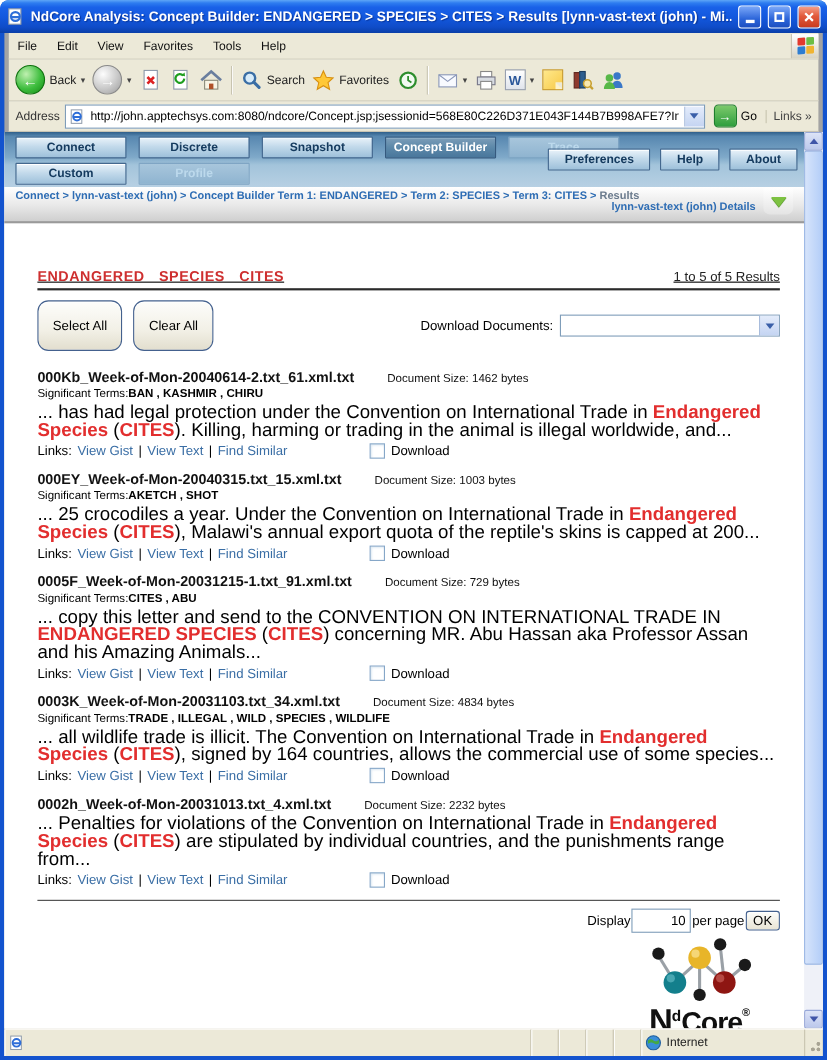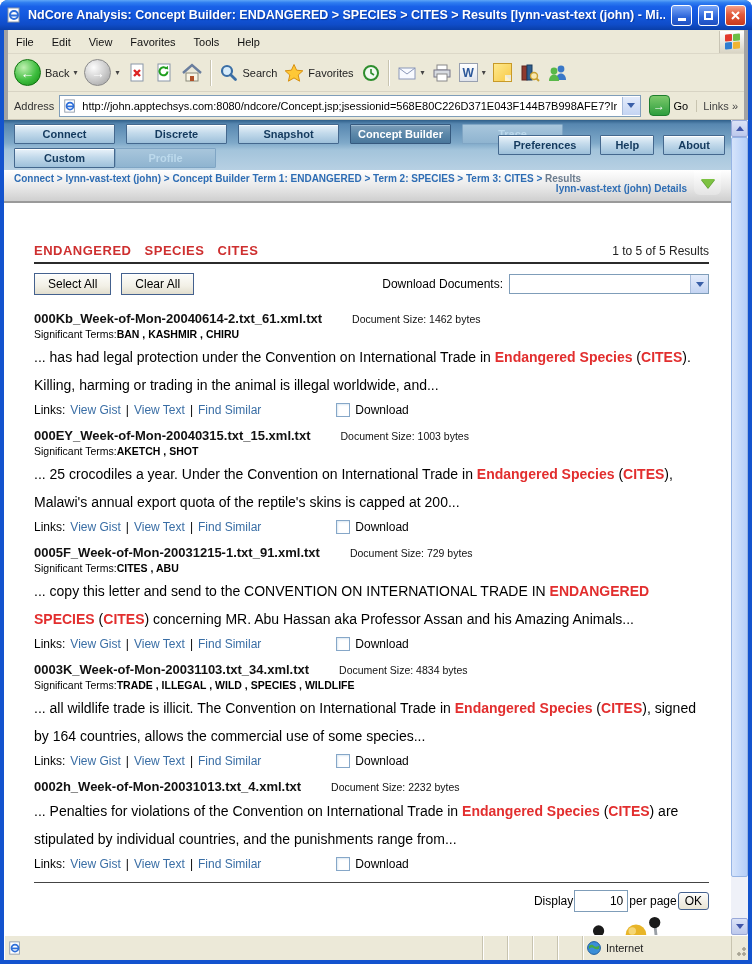--- a/index.html
+++ b/index.html
@@ -41,54 +41,54 @@
   .go-btn{display:flex;align-items:center;gap:4px;padding:0 3px;}
   .go-icon{width:19px;height:19px;border-radius:4px;background:linear-gradient(#7CC96B,#2E9E3E);border:1px solid #1E7E2E;color:#fff;font-weight:bold;display:grid;place-items:center;font-size:12px;}
   .links-area{display:flex;align-items:center;gap:3px;color:#444;padding-left:6px;border-left:1px solid #C8C4B0;}
   
   .chrome-body{flex:1;display:flex;flex-direction:column;border-left:4px solid #1353CE;border-right:4px solid #1353CE;border-bottom:4px solid #1353CE;background:#a3a3a3;min-height:0;}
   .client{flex:1;display:flex;min-height:0;background:#fff;}
   .page{flex:1;display:flex;flex-direction:column;min-width:0;}
   
   .tabnav{height:50px;flex:0 0 50px;position:relative;background:linear-gradient(#2F5F8A 0,#5787B0 8%,#7FA9C9 46%,#A3C4DB 60%,#B7D0E3 100%);}
   .tabrow1{display:flex;gap:11px;padding:4px 0 0 10px;}
-  .tabrow2{display:flex;padding:4px 0 0 10px;}
+  .tabrow2{display:flex;gap:11px;padding:4px 0 0 10px;}
   .tab{width:101px;height:20px;line-height:19px;text-align:center;font-size:11px;font-weight:bold;color:#143A5E;
     background:linear-gradient(#EAF3FA,#C3DAEB 45%,#9DC0DA);border:1px solid #44688E;box-shadow:inset 0 1px 0 #fff;box-sizing:border-box;border-radius:1px;cursor:pointer;}
   .tab.active{background:linear-gradient(#7D9EB9,#5C88A9 50%,#49779C);color:#FFF;border-color:#35597E;box-shadow:inset 0 1px 0 #9FBCD2;}
   .tab.disabled{background:linear-gradient(#A8C6DC,#8FB4D0);color:#BCD9EC;border-color:#7FA5C4;box-shadow:none;cursor:default;}
   .nav-right{position:absolute;top:15px;right:6px;display:flex;gap:9px;}
   .nav-right .tab{width:auto;padding:0 14px;}
   
   .breadcrumb{height:33px;flex:0 0 33px;position:relative;background:linear-gradient(#FFFFFF,#E8E8E8 55%,#CFCFCF);border-bottom:2px solid #9A9A9A;padding:2px 10px 0;box-sizing:border-box;font-size:10px;font-weight:bold;}
   .bc-trail{width:600px;line-height:13px;color:#2E6DB4;}
   .bc-seg{color:#2E6DB4;cursor:pointer;}
   .bc-sep{color:#2E6DB4;}
   .bc-current{color:#6B7B8D;}
   .bc-details{position:absolute;right:44px;top:13px;color:#2E6DB4;}
   .bc-chev-tab{position:absolute;right:10px;top:1px;width:27px;height:24px;background:linear-gradient(#FFFFFF,#E4E4E4);border-radius:0 0 6px 6px;display:grid;place-items:center;cursor:pointer;}
   .green-tri{width:0;height:0;border:7px solid transparent;border-top:9px solid #7DC242;margin-top:7px;filter:drop-shadow(0 1px 0 #5A9A2E);}
   
   .content{flex:1;background:#fff;padding:40px 22px 0 30px;overflow:hidden;font-size:12px;color:#000;}
-  .results-header{display:flex;align-items:center;border-bottom:2px solid #2B2B2B;padding-bottom:4px;}
+  .results-header{display:flex;align-items:center;border-bottom:2px solid #2B2B2B;padding-bottom:4px;text-decoration:underline;}
   .red-title{color:#CE2F2F;font-weight:bold;font-size:13px;letter-spacing:.5px;word-spacing:9px;flex:1;}
   .docs-found{flex:1;color:#222;font-size:12px;}
   .range{color:#222;font-size:12px;}
   .controls-row{display:flex;align-items:center;margin:9px 0 16px;}
-  .xp-btn{font-family:"Liberation Sans",sans-serif;font-size:12px;color:#000;background:linear-gradient(#FDFDFB,#F2F0E6 60%,#E2DECE);border:1px solid #44618E;border-radius:0;padding:3px 13px;margin-right:10px;box-shadow:inset 0 1px 0 #fff;cursor:pointer;}
+  .xp-btn{font-family:"Liberation Sans",sans-serif;font-size:12px;color:#000;background:linear-gradient(#FDFDFB,#F2F0E6 60%,#E2DECE);border:1px solid #44618E;border-radius:10px;padding:15px 13px;margin-right:10px;box-shadow:inset 0 1px 0 #fff;cursor:pointer;}
   .dl-label{margin-left:auto;margin-right:6px;font-size:12px;}
   .dl-select{width:200px;height:20px;background:#fff;border:1px solid #7F9DB9;display:flex;justify-content:flex-end;box-sizing:border-box;cursor:pointer;}
   
   .result{margin-bottom:11px;}
   .r-title-row{display:flex;align-items:baseline;}
   .r-title{font-weight:bold;font-size:13px;color:#111;text-align:right;}
   .r-size{font-size:10.5px;color:#111;margin-left:30px;white-space:nowrap;}
   .r-terms{font-size:10.5px;margin-top:2px;}
   .r-terms b{font-weight:bold;}
-  .r-snippet{font-size:14px;line-height:28px;margin:3px 0 4px;max-width:678px;}
+  .r-snippet{font-size:17px;line-height:16px;margin:3px 0 4px;max-width:678px;}
   .hl{color:#E22E2E;font-weight:bold;}
   .r-links{display:flex;align-items:center;font-size:12px;margin-top:3px;}
   .link{color:#3A6EA5;margin:0 5px;cursor:pointer;}
   .link:first-of-type{margin-left:7px;}
   .r-links input[type=checkbox]{appearance:none;-webkit-appearance:none;width:14px;height:14px;border:1px solid #86A7C8;background:#fff;margin:0 5px 0 70px;box-shadow:inset 1px 1px 2px #DCE8F2;cursor:pointer;}
   .bottom-rule{border:none;border-top:1px solid #444;margin:6px 0 0;}
   .pagination{display:flex;align-items:center;justify-content:flex-end;gap:1px;margin:7px 0 4px;font-size:12px;}
   .pp-input{width:46px;height:18px;border:1px solid #7F9DB9;font-size:12px;text-align:right;padding-right:4px;font-family:"Liberation Sans",sans-serif;}
   .ok-btn{font-size:12px;padding:1px 6px;background:linear-gradient(#FDFDFB,#E8E4D4);border:1px solid #44618E;border-radius:3px;box-shadow:inset 0 1px 0 #fff;cursor:pointer;font-family:"Liberation Sans",sans-serif;}
   

